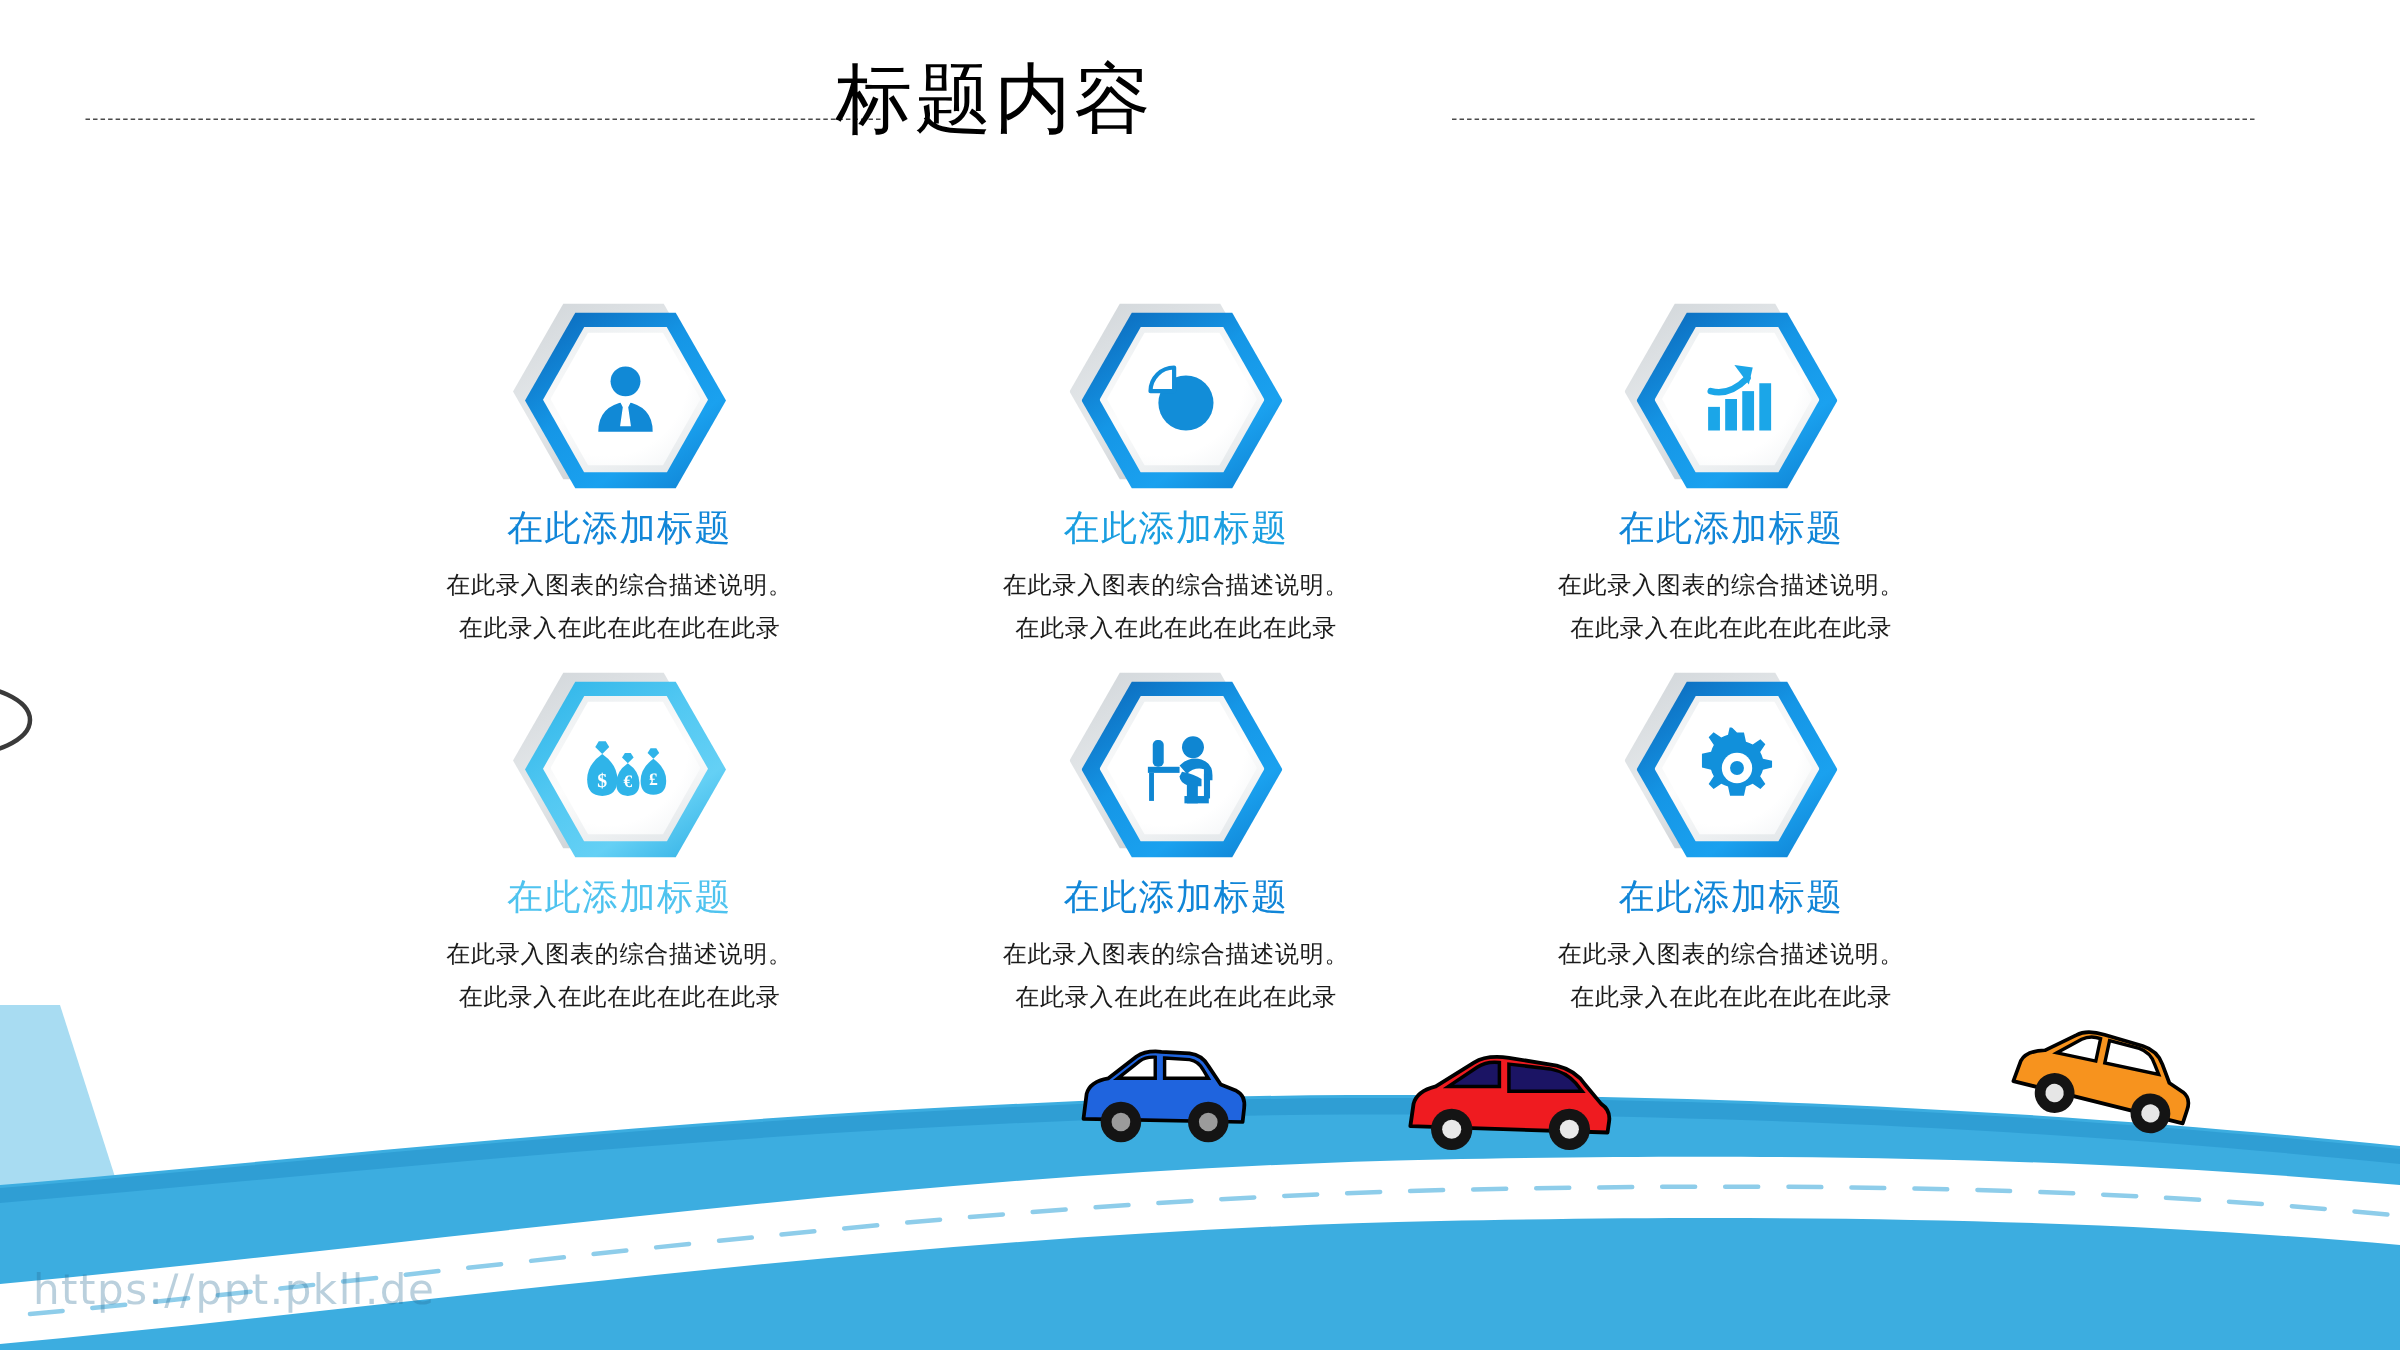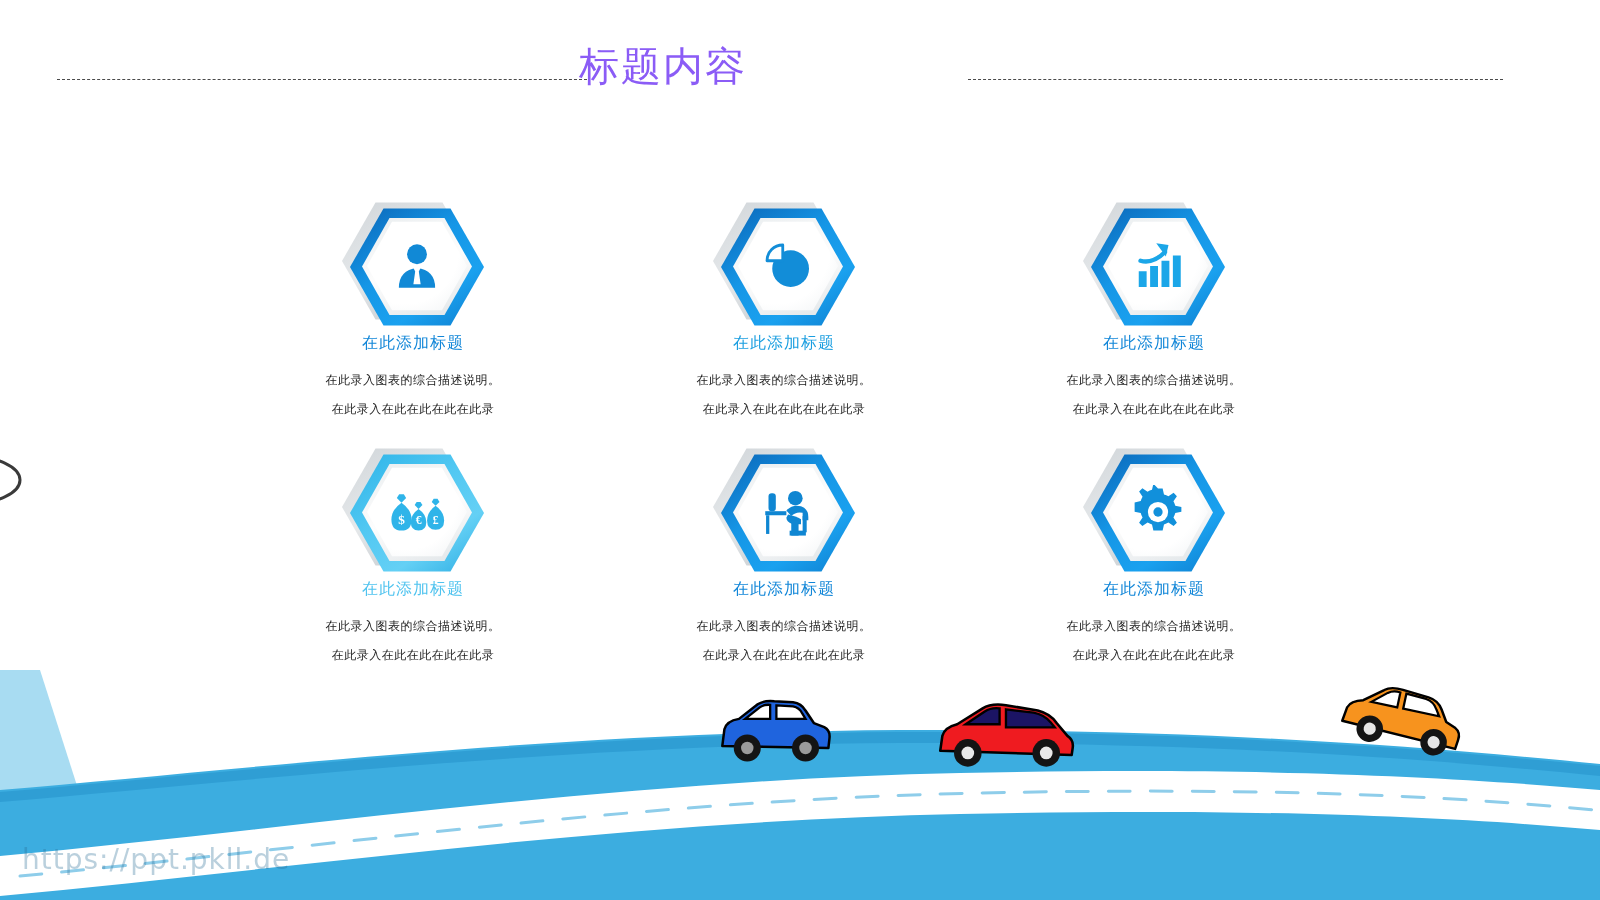--- a/index.html
+++ b/index.html
@@ -9,22 +9,22 @@
     background:#ffffff;
     position:relative;
   }
   .slide { position:absolute; inset:0; width:1600px; height:900px; overflow:hidden; background:#fff; }
 
   
   .header { position:absolute; top:0; left:0; width:1600px; height:140px; }
   .title {
     position:absolute; left:0; top:34px; width:1326px;
     text-align:center;
-    font-size:40px; line-height:64px;
-    color:#8b5cf6; font-weight:400;
+    font-size:51px; line-height:64px;
+    color:#000000; font-weight:400;
     letter-spacing:2px;
   }
   .rule { position:absolute; top:79px; height:0; border-top:1.5px dashed #4a4a4a; }
   .rule.left  { left:57px;  width:530px; }
   .rule.right { left:968px; width:535px; }
 
   
   .grid { position:absolute; left:0; top:200px; width:1600px; }
   .row { position:absolute; left:0; width:1600px; height:240px; }
   .row.r1 { top:0; }
@@ -67,29 +67,30 @@
     background:linear-gradient(160deg,#e9edef 0%,#fdfdfd 50%,#dfe4e7 100%);
   }
   .glyph {
     position:absolute; left:25px; top:20px; width:100px; height:92px;
     display:flex; align-items:center; justify-content:center;
   }
   .glyph svg { display:block; }
 
   
   .item-title {
+    margin-top:10px;
     text-align:center;
-    font-size:16px; line-height:30px;
+    font-size:24px; line-height:30px;
     font-weight:400;
     letter-spacing:1px;
   }
   .item-desc {
     margin-top:8px;
     text-align:center;
-    font-size:12px; line-height:29px;
+    font-size:16px; line-height:29px;
     color:#1b1b1b;
     white-space:pre-line;
     letter-spacing:.5px;
   }
 
   
   .scenery { position:absolute; left:0; bottom:0; width:1600px; height:240px; pointer-events:none; }
   .scenery svg { display:block; }
 
   .watermark {

